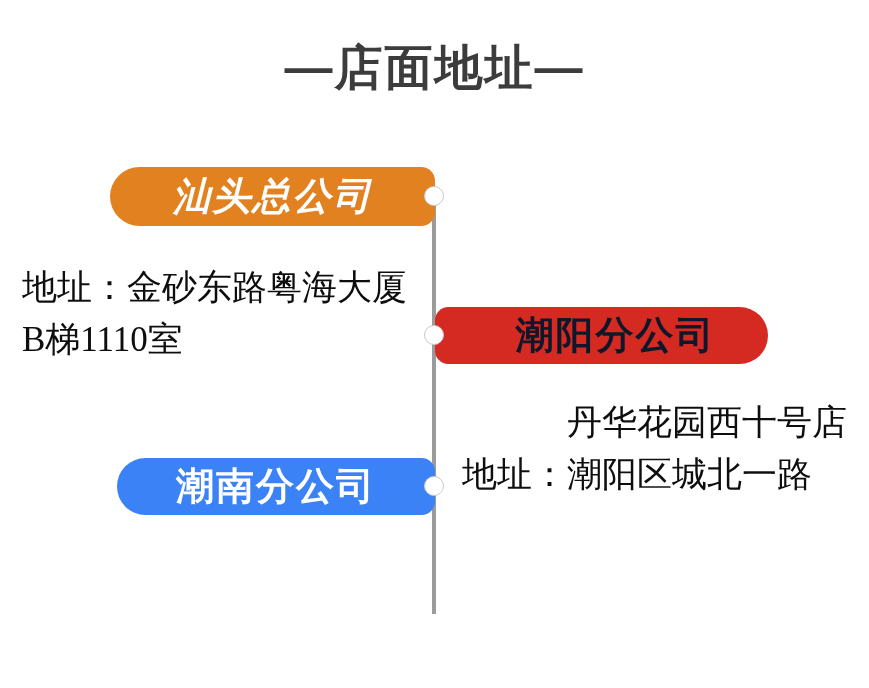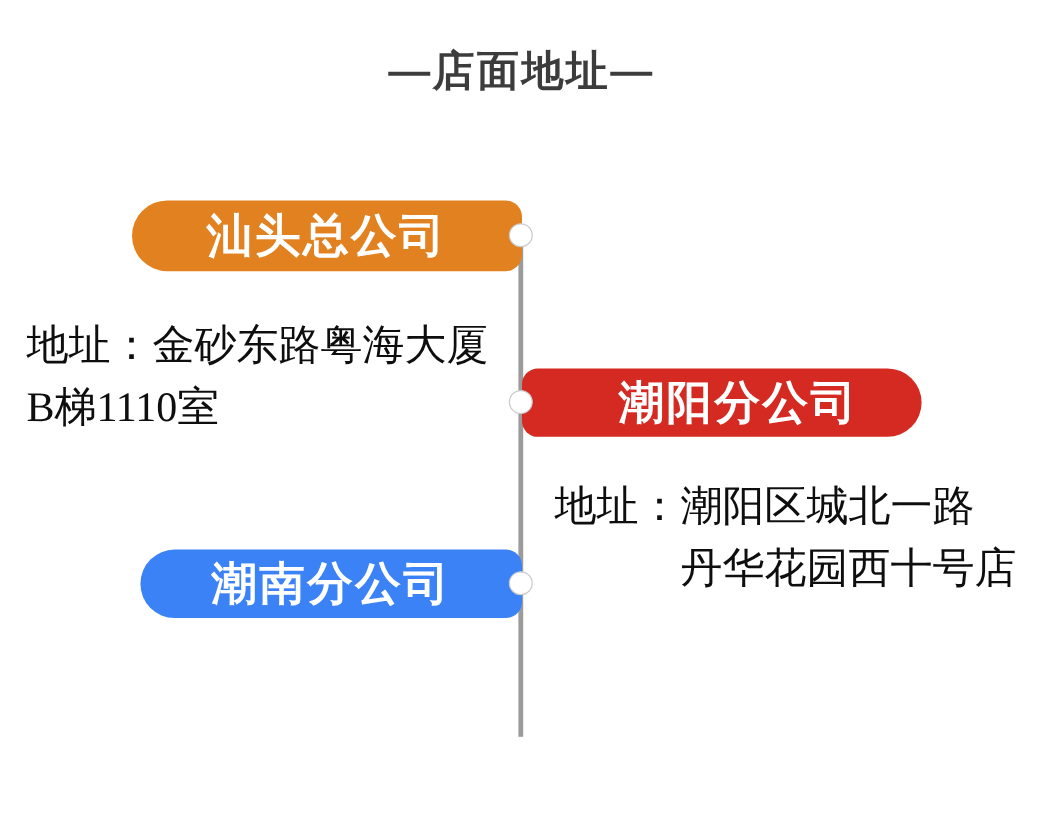--- a/index.html
+++ b/index.html
@@ -15,21 +15,21 @@
     background: #ffffff;
     overflow: hidden;
   }
   .title {
     position: absolute;
     top: 36px;
     left: 0;
     width: 869px;
     margin: 0;
     text-align: center;
-    font-size: 35px;
+    font-size: 48px;
     font-weight: bold;
     letter-spacing: 2px;
     color: #3c3c3c;
   }
   .vline {
     position: absolute;
     left: 432px;
     top: 196px;
     width: 4px;
     height: 418px;
@@ -44,20 +44,21 @@
     font-size: 38px;
     font-weight: bold;
     letter-spacing: 2px;
   }
   .pill-shantou {
     left: 110px;
     top: 167px;
     width: 325px;
     height: 59px;
     border-radius: 30px 14px 14px 30px;
+    font-style: italic;
   }
   .pill-chaoyang {
     left: 435px;
     top: 307px;
     width: 333px;
     height: 57px;
     border-radius: 14px 30px 30px 14px;
   }
   .pill-chaonan {
     left: 117px;
@@ -103,26 +104,26 @@
   <div class="pill pill-shantou" style="background: rgb(226, 129, 31);">
     <span style="color: rgb(255, 255, 255);">汕头总公司</span>
   </div>
   <div class="dot dot-1"></div>
   <div class="addr addr-1" style="color: rgb(14, 14, 14);">
     <div class="addr-line">地址：金砂东路粤海大厦</div>
     <div class="addr-line indent-88">B梯1110室</div>
   </div>
 
   <div class="pill pill-chaoyang" style="background: rgb(212, 42, 34);">
-    <span style="color: #ffffff; margin-left: 28px;">潮阳分公司</span>
+    <span style="color: #0f172a; margin-left: 28px;">潮阳分公司</span>
   </div>
   <div class="dot dot-2"></div>
   <div class="addr addr-2" style="color: rgb(14, 14, 14);">
+    <div class="addr-line indent-105">丹华花园西十号店</div>
     <div class="addr-line">地址：潮阳区城北一路</div>
-    <div class="addr-line indent-105">丹华花园西十号店</div>
   </div>
 
   <div class="pill pill-chaonan" style="background: #3b82f6;">
     <span style="color: rgb(255, 255, 255);">潮南分公司</span>
   </div>
   <div class="dot dot-3"></div>
 
 </div>
 
 </body></html>

